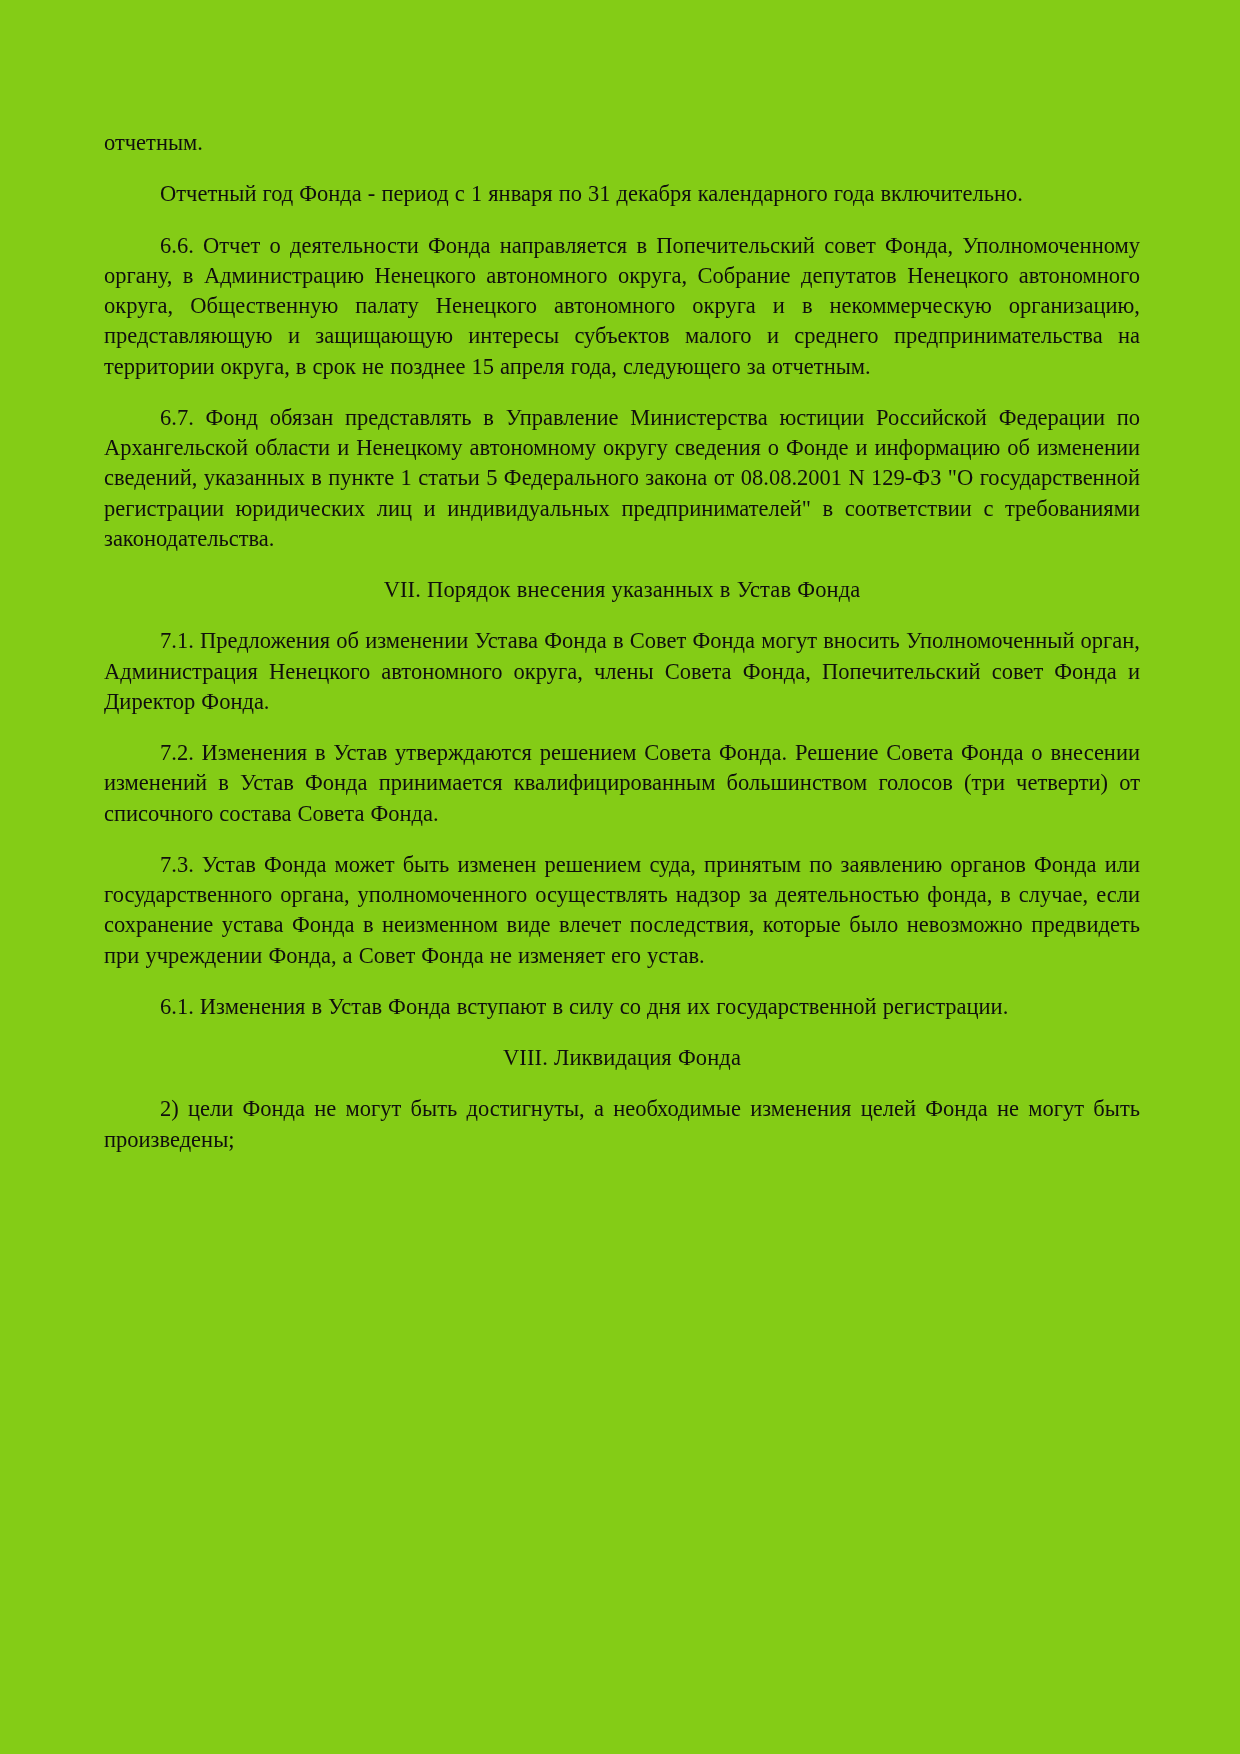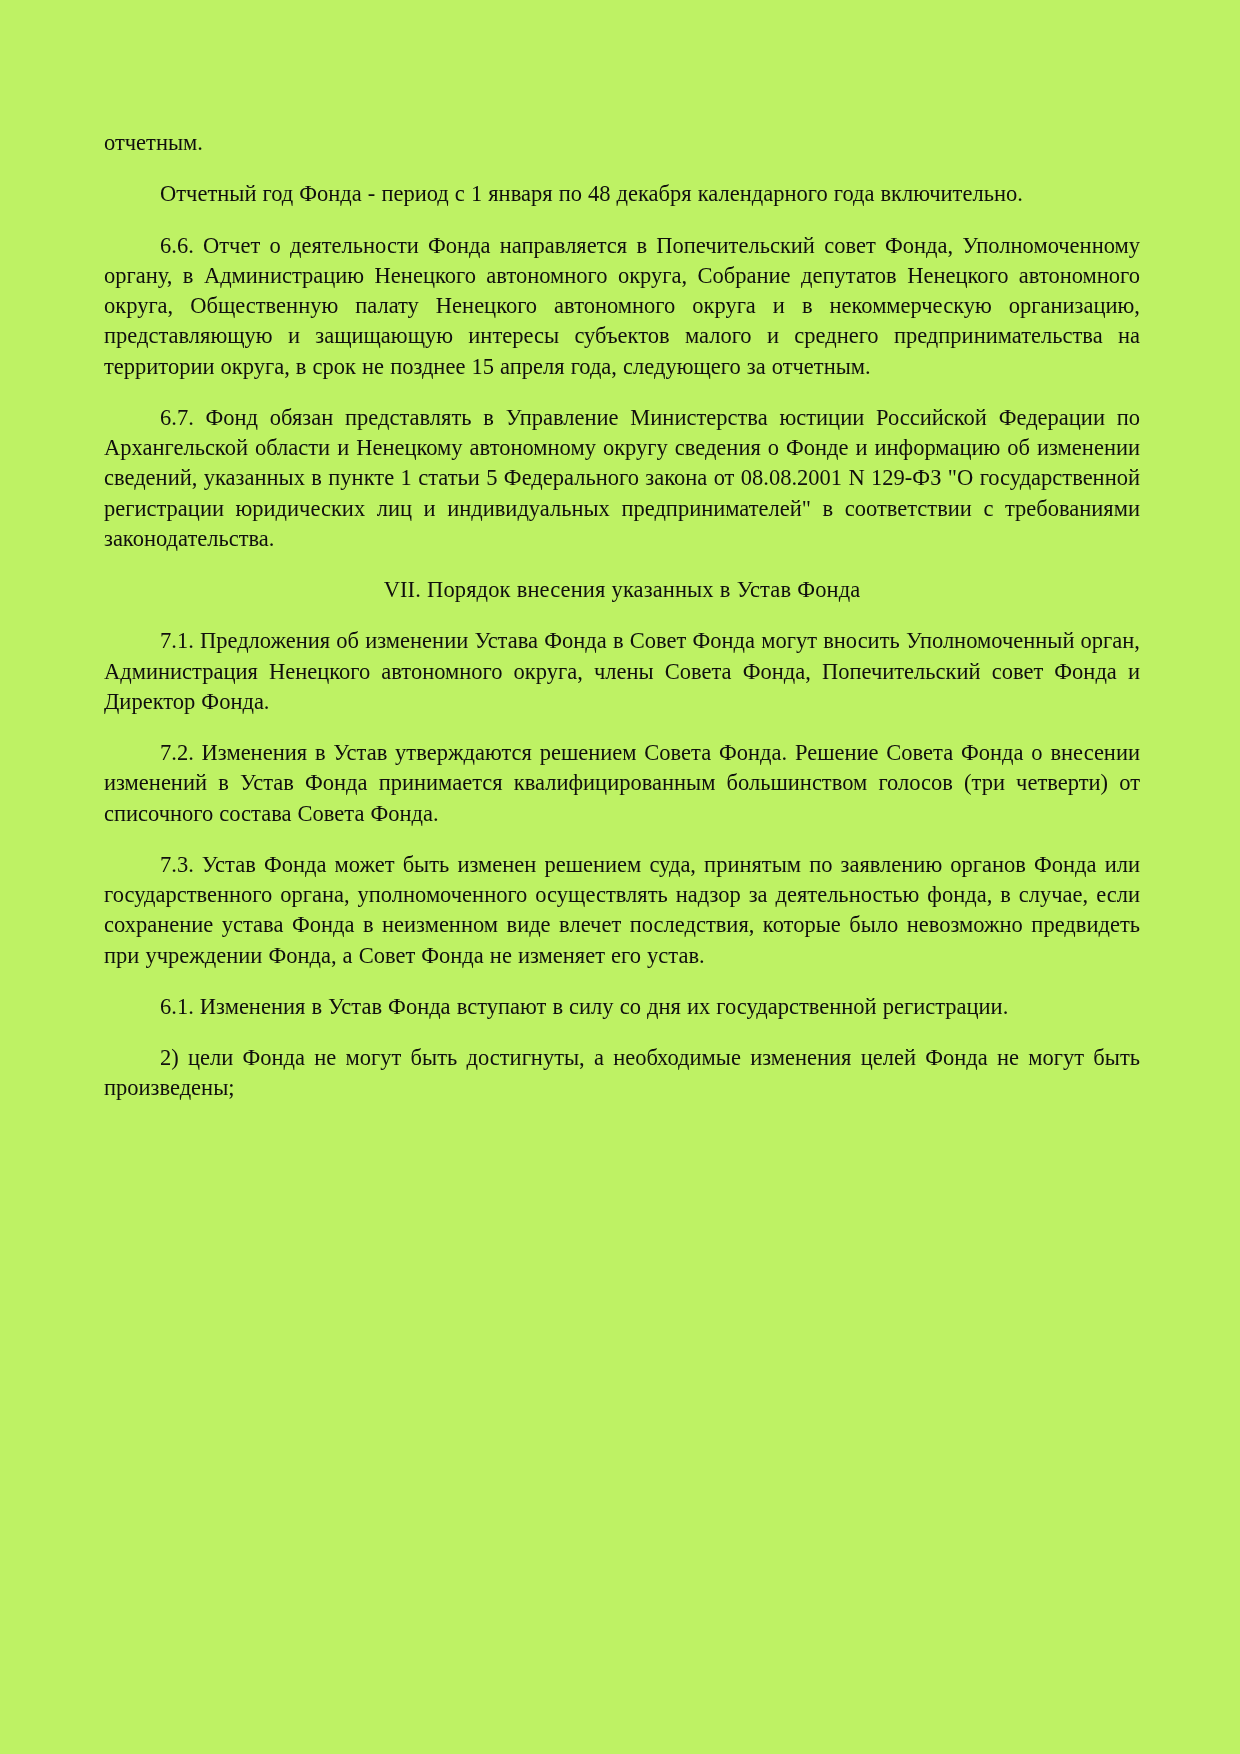--- a/index.html
+++ b/index.html
@@ -7,21 +7,21 @@
     margin: 0;
     padding: 0;
     background: #ffffff;
   }
 
   .page {
     position: relative;
     width: 1240px;
     height: 1754px;
     margin: 0 auto;
-    background: #bef264;
+    background: #84cc16;
     box-sizing: border-box;
     
     padding: 128px 100px 110px 104px;
     font-family: "Liberation Serif", "DejaVu Serif", serif;
     font-size: 22.5px;
     line-height: 1.345;
     color: #100f0d;
     -webkit-font-smoothing: antialiased;
   }
 
@@ -68,37 +68,38 @@
   }
 </style>
 </head>
 <body>
 
 <div class="page">
   <div class="doc-body">
 
     <p class="para no-indent">отчетным.</p>
 
-    <p class="para">Отчетный год Фонда - период с 1 января по 48 декабря календарного года включительно.</p>
+    <p class="para">Отчетный год Фонда - период с 1 января по 31 декабря календарного года включительно.</p>
 
     <p class="para">6.6. Отчет о деятельности Фонда направляется в Попечительский совет Фонда, Уполномоченному органу, в Администрацию Ненецкого автономного округа, Собрание депутатов Ненецкого автономного округа, Общественную палату Ненецкого автономного округа и в некоммерческую организацию, представляющую и защищающую интересы субъектов малого и среднего предпринимательства на территории округа, в срок не позднее 15 апреля года, следующего за отчетным.</p>
 
     <p class="para">6.7. Фонд обязан представлять в Управление Министерства юстиции Российской Федерации по Архангельской области и Ненецкому автономному округу сведения о Фонде и информацию об изменении сведений, указанных в пункте 1 статьи 5 Федерального закона от 08.08.2001 N 129-ФЗ "О государственной регистрации юридических лиц и индивидуальных предпринимателей" в соответствии с требованиями законодательства.</p>
 
 
     <p class="heading">VII. Порядок внесения указанных в Устав Фонда</p>
 
     <p class="para">7.1. Предложения об изменении Устава Фонда в Совет Фонда могут вносить Уполномоченный орган, Администрация Ненецкого автономного округа, члены Совета Фонда, Попечительский совет Фонда и Директор Фонда.</p>
 
     <p class="para">7.2. Изменения в Устав утверждаются решением Совета Фонда. Решение Совета Фонда о внесении изменений в Устав Фонда принимается квалифицированным большинством голосов (три четверти) от списочного состава Совета Фонда.</p>
 
     <p class="para">7.3. Устав Фонда может быть изменен решением суда, принятым по заявлению органов Фонда или государственного органа, уполномоченного осуществлять надзор за деятельностью фонда, в случае, если сохранение устава Фонда в неизменном виде влечет последствия, которые было невозможно предвидеть при учреждении Фонда, а Совет Фонда не изменяет его устав.</p>
 
 
     <p class="para">6.1. Изменения в Устав Фонда вступают в силу со дня их государственной регистрации.</p>
 
+    <p class="heading">VIII. Ликвидация Фонда</p>
 
 
 
     <p class="para item">2) цели Фонда не могут быть достигнуты, а необходимые изменения целей Фонда не могут быть произведены;</p>
 
   </div>
 </div>
 
 </body></html>

